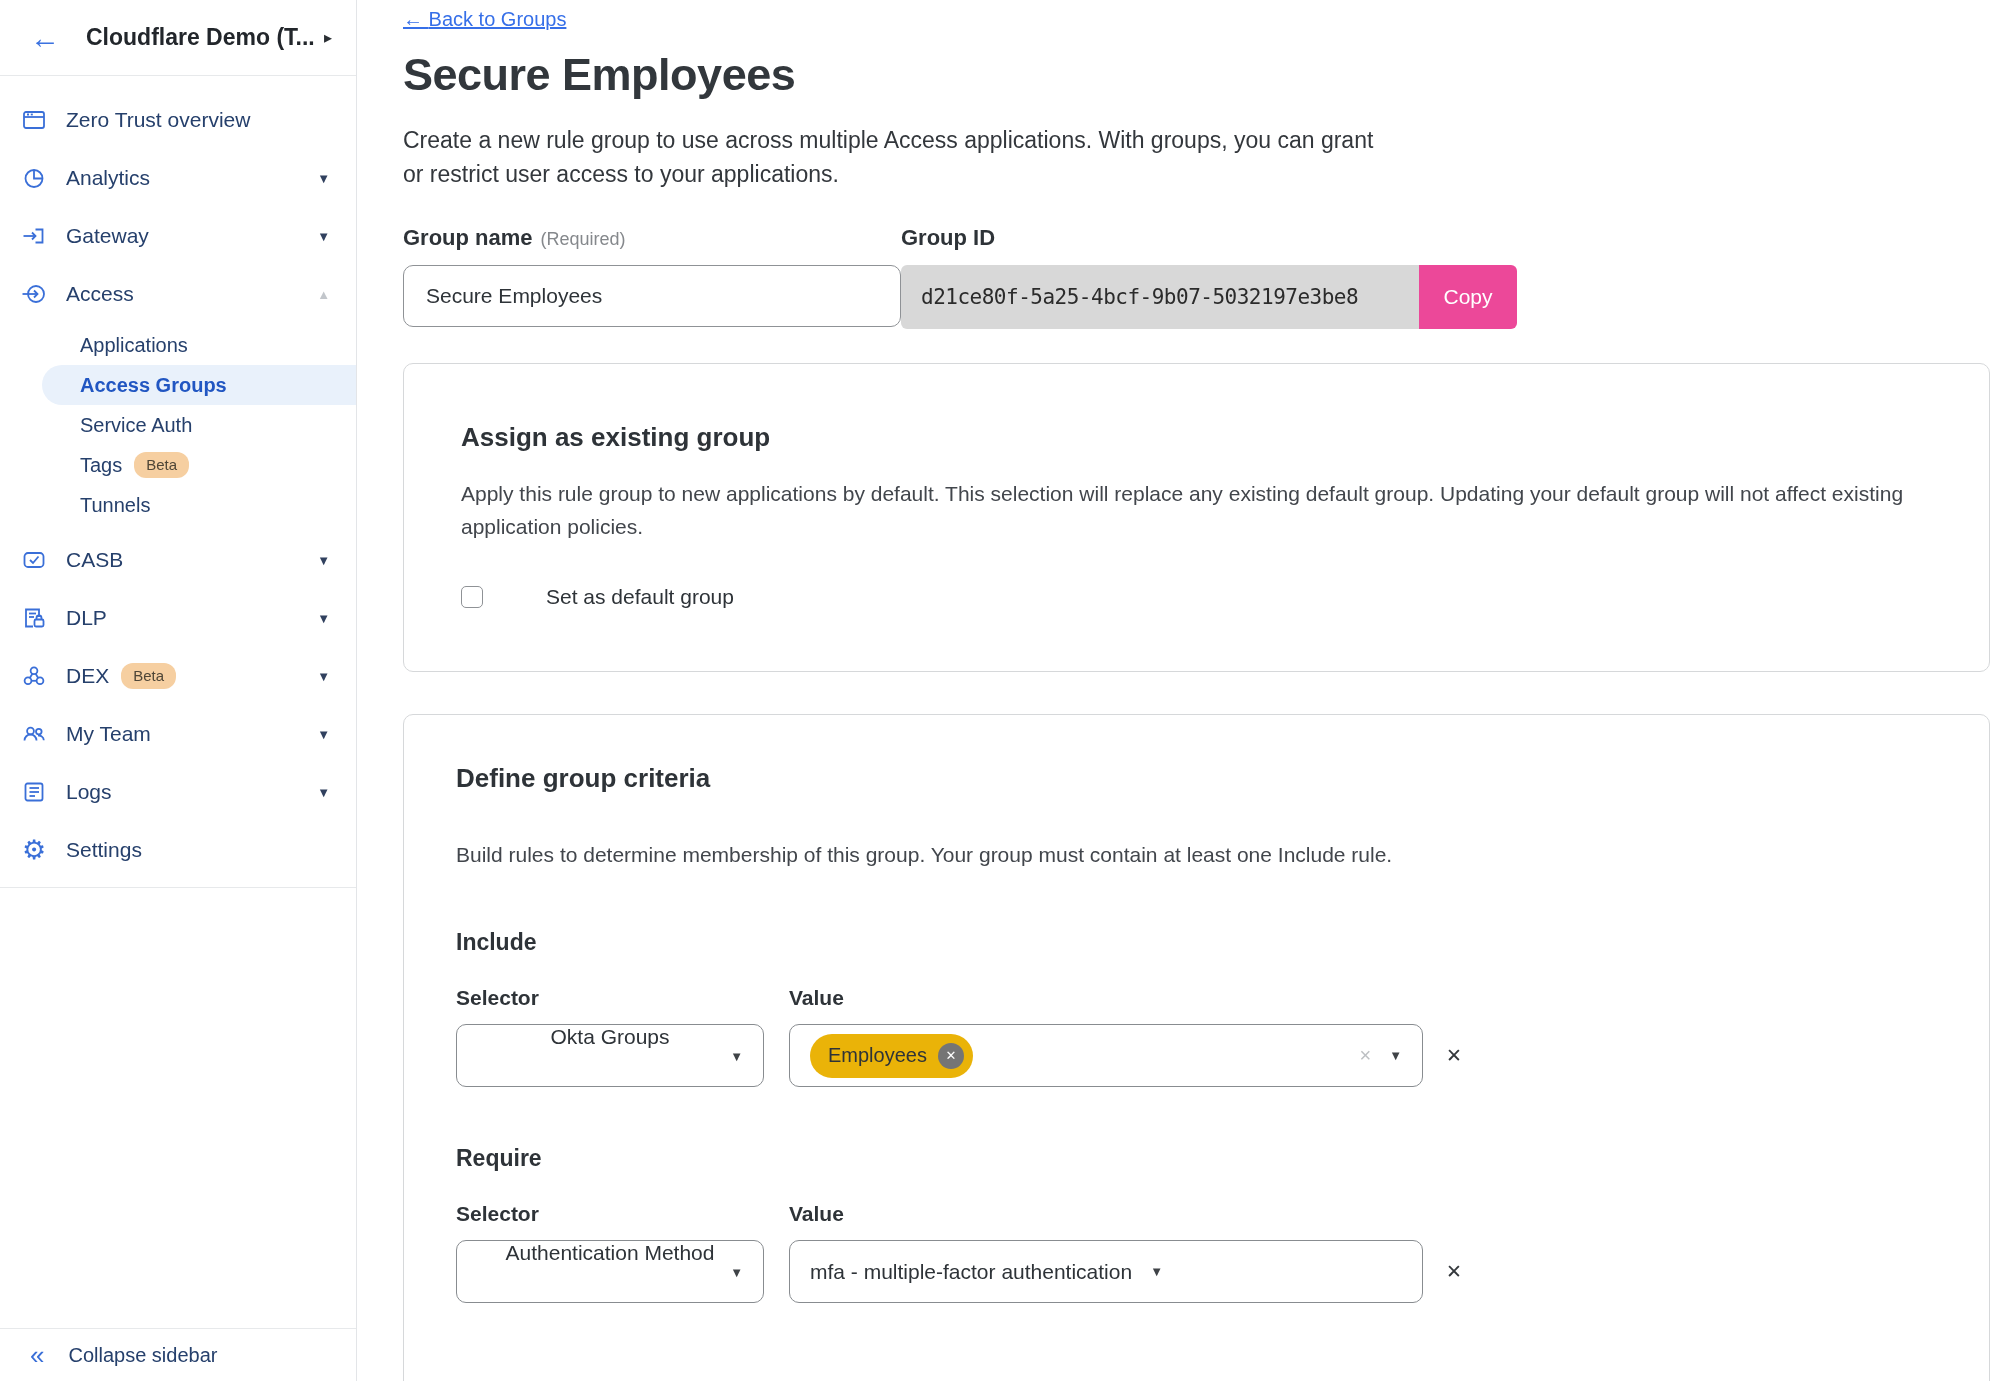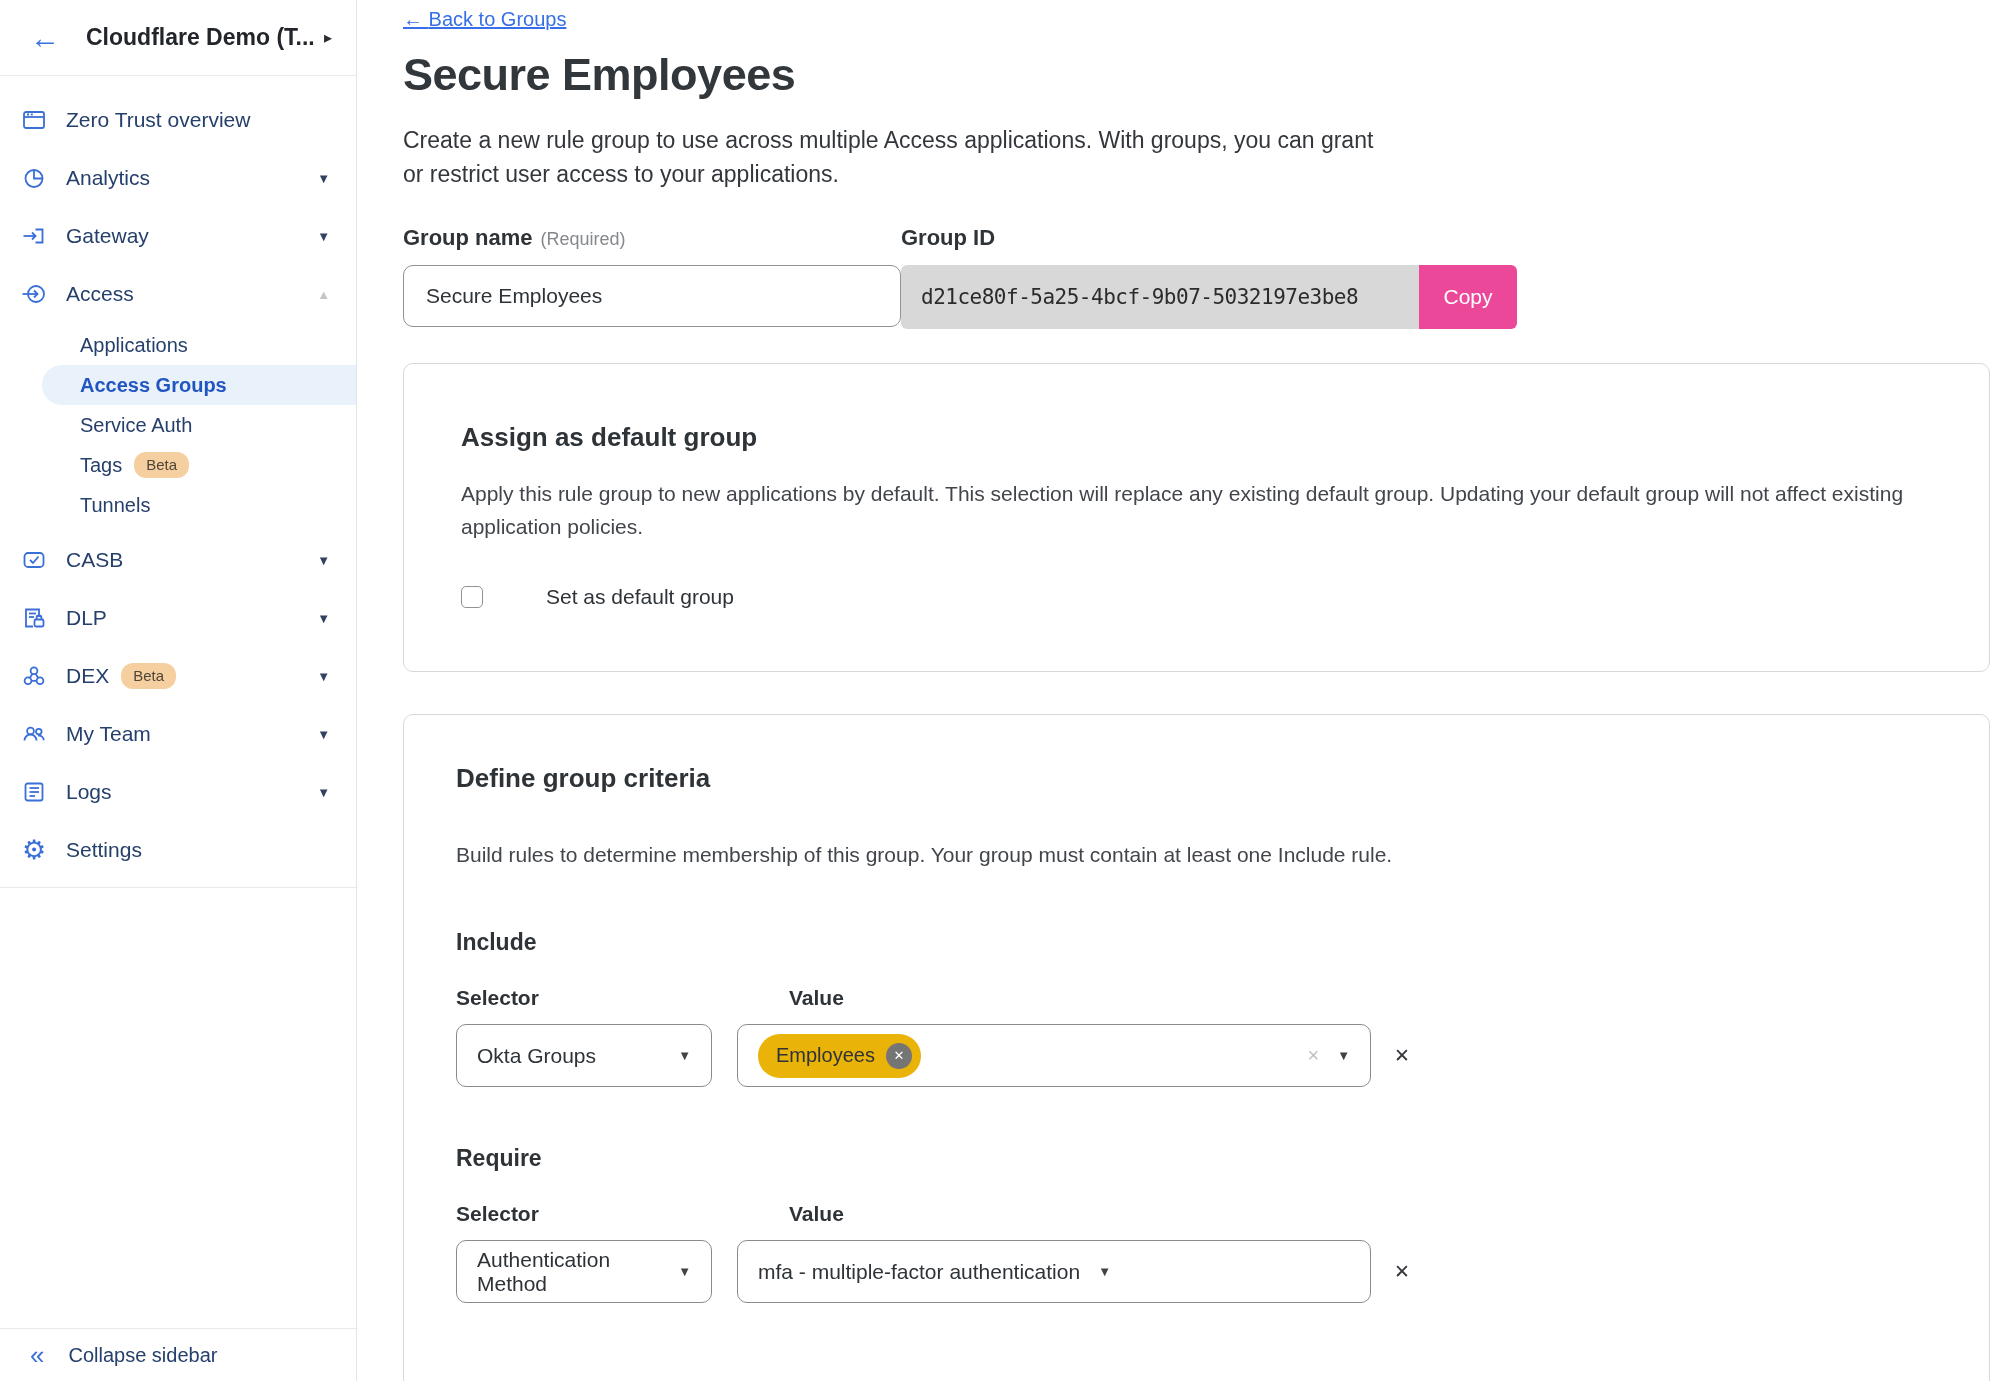--- a/index.html
+++ b/index.html
@@ -98,21 +98,21 @@
   .card2 { margin-top:42px; padding:48px 52px 70px; min-height:780px; }
   .card2 .card-body { margin-top:44px; }
   .group-heading { font-size:23px; font-weight:700; color:#2e3338; margin-top:58px; }
   .sel-labels { display:flex; margin-top:30px; font-size:21px; font-weight:700; color:#2e3338; }
   .sel-labels .l1 { width:333px; }
   .rule-row { display:flex; align-items:center; margin-top:14px; }
   .select {
     height:63px; border:1.5px solid #888c90; border-radius:10px; background:#fff;
     display:flex; align-items:center; padding:0 20px; font-size:21px; color:#2e3338; cursor:pointer;
   }
-  .sel-selector { width:256px; margin-right:25px; }
+  .sel-selector { width:308px; margin-right:25px;flex-direction:column; }
   .sel-value { width:634px; }
   .dd-caret { margin-left:auto; font-size:13px; color:#3f4347; }
   .tag {
     background:#eab308; border-radius:22px; height:44px;
     display:flex; align-items:center; padding:0 9px 0 18px; font-size:20px; color:#2e3338;
   }
   .tag-x {
     width:26px; height:26px; border-radius:50%; background:#757575; color:#fff;
     font-size:13px; display:flex; align-items:center; justify-content:center;
     margin-left:11px; cursor:pointer;
@@ -286,21 +286,21 @@
     <div>
       <div class="field-label">Group ID</div>
       <div class="id-wrap">
         <div class="id-box">d21ce80f-5a25-4bcf-9b07-5032197e3be8</div>
         <button class="copy-btn">Copy</button>
       </div>
     </div>
   </div>
 
   <section class="card card1">
-    <h2 class="card-title">Assign as default group</h2>
+    <h2 class="card-title">Assign as existing group</h2>
     <p class="card-body">Apply this rule group to new applications by default. This selection will replace any existing default group. Updating your default group will not affect existing application policies.</p>
     <div class="checkbox-row">
       <span class="checkbox" role="checkbox" aria-checked="false"></span>
       <span class="checkbox-label">Set as default group</span>
     </div>
   </section>
 
   <section class="card card2">
     <h2 class="card-title">Define group criteria</h2>
     <p class="card-body">Build rules to determine membership of this group. Your group must contain at least one Include rule.</p>

